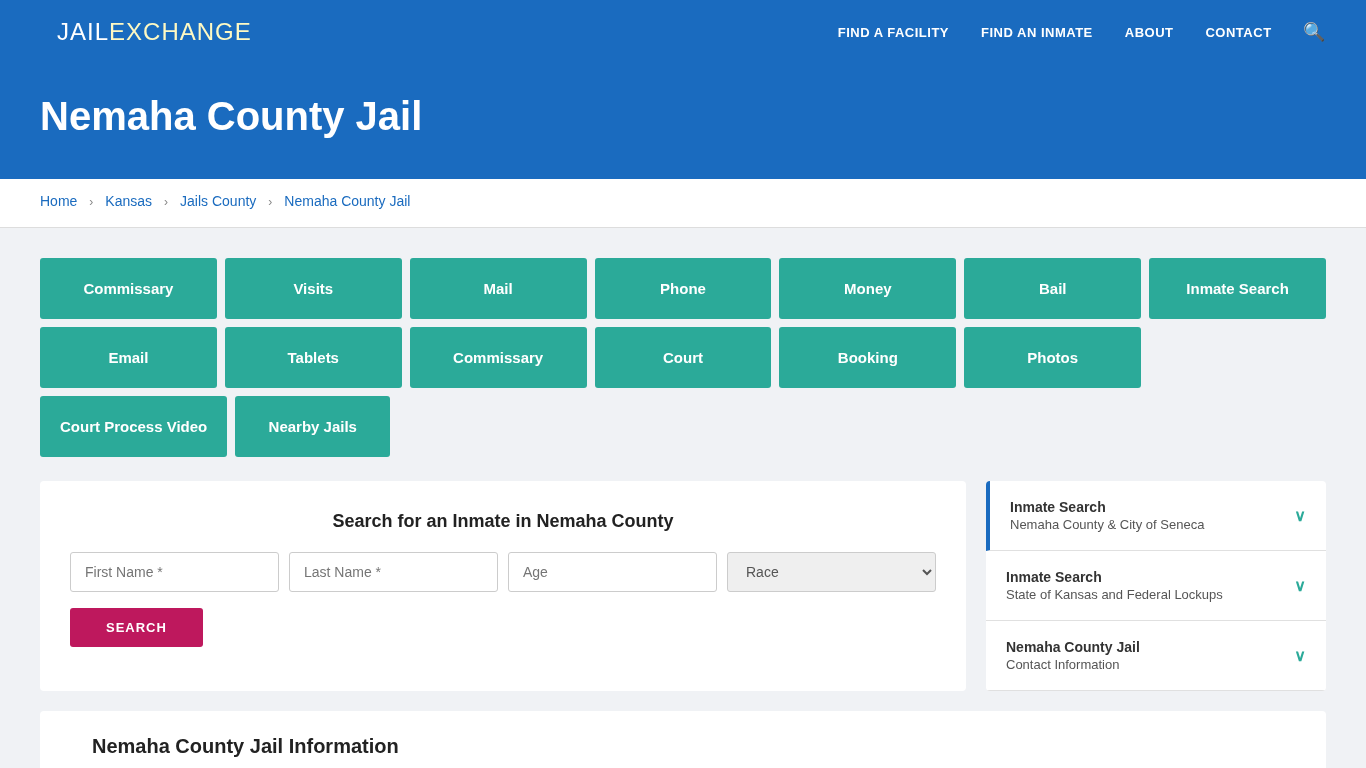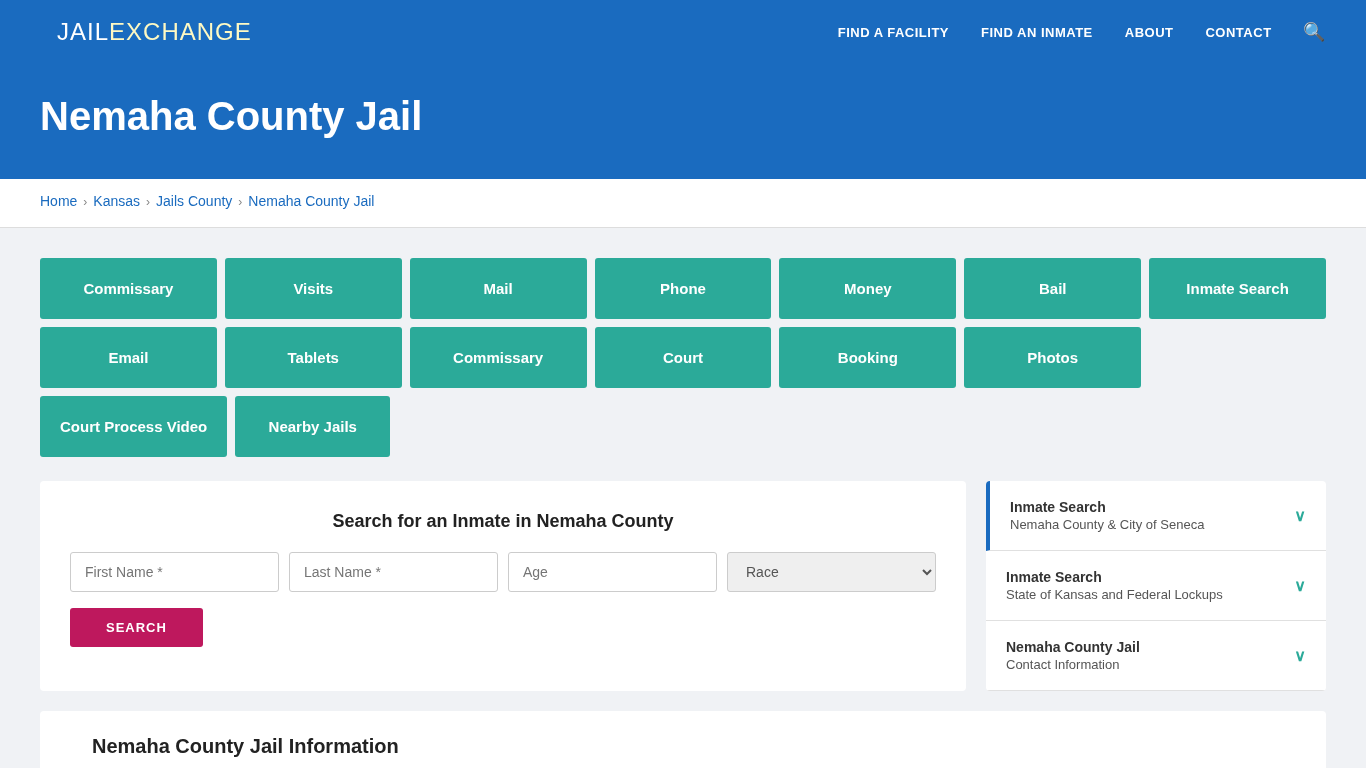--- a/index.html
+++ b/index.html
@@ -59,21 +59,21 @@
 
     
     .breadcrumb-bar {
       background: white;
       padding: 14px 40px 18px;
       border-bottom: 1px solid #ddd;
     }
     .breadcrumb {
       display: flex;
       align-items: flex-end;
-      gap: 6px;
+      gap: 12px;
       font-size: 14px;
     }
     .breadcrumb a {
       color: #1a6bbf;
       text-decoration: none;
     }
     .breadcrumb-sep { color: #888; font-size: 12px; }
     .breadcrumb-current { color: #1a6bbf; }
 
     

